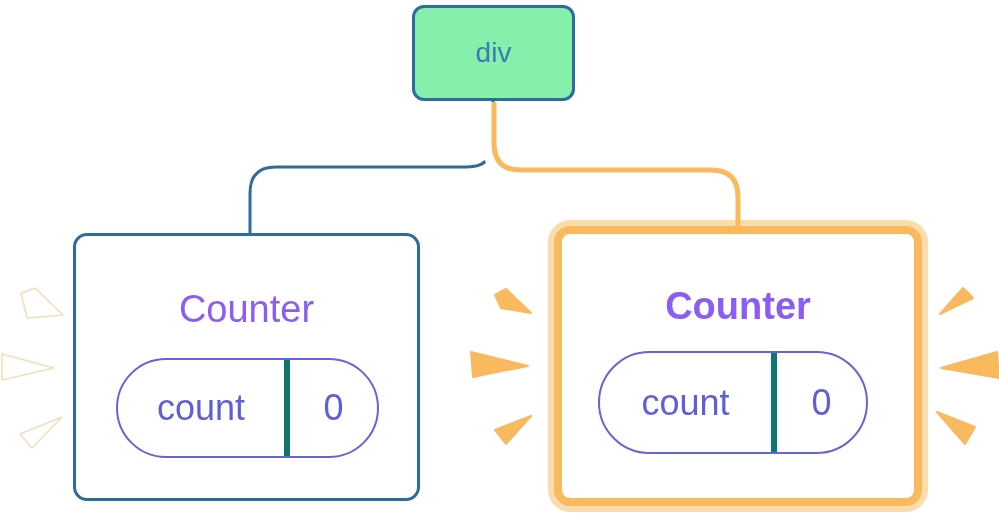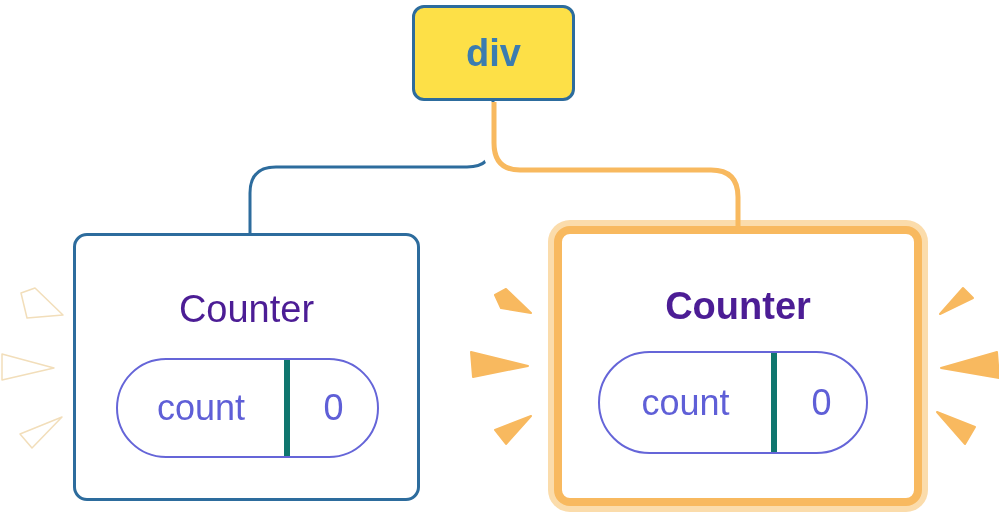--- a/index.html
+++ b/index.html
@@ -3,43 +3,43 @@
 <meta charset="utf-8">
 <style>
   html,body{margin:0;padding:0;background:#ffffff;}
   #stage{
     position:relative;width:999px;height:515px;background:#ffffff;
     font-family:"Liberation Sans",sans-serif;overflow:hidden;
   }
   
   .node-root{
     position:absolute;left:412px;top:5px;width:163px;height:96px;
-    box-sizing:border-box;background:#fde047;border:3px solid #2d6c9d;border-radius:12px;
+    box-sizing:border-box;background:#86efac;border:3px solid #2d6c9d;border-radius:12px;
     display:flex;align-items:center;justify-content:center;
-    font-size:38px;font-weight:700;color:#3b7cb0;z-index:1;
+    font-size:28px;font-weight:400;color:#3b7cb0;z-index:1;
   }
   
   .counter-left{
     position:absolute;left:73px;top:233px;width:347px;height:268px;
     box-sizing:border-box;background:#fff;border:3px solid #2d6c9d;border-radius:14px;
     z-index:1;
   }
   
   .counter-right-outer{
     position:absolute;left:548px;top:220px;width:380px;height:292px;
     box-sizing:border-box;background:#fbdcab;border-radius:22px;padding:6px;
     z-index:1;
   }
   .counter-right-inner{
     position:relative;width:100%;height:100%;box-sizing:border-box;
     background:#fff;border:8px solid #f8b95f;border-radius:16px;
   }
   .counter-title{
     position:absolute;left:0;right:0;text-align:center;
-    font-size:38px;color:#4c1d95;line-height:1;
+    font-size:38px;color:#8b5cf6;line-height:1;
   }
   .counter-left .counter-title{top:54px;font-weight:500;}
   .counter-right-inner .counter-title{top:53px;font-weight:700;}
   
   .pill{
     position:absolute;display:flex;box-sizing:border-box;
     border:2px solid #6565d8;border-radius:999px;background:#fff;
     color:#5f5fd7;font-size:36px;
   }
   .counter-left .pill{left:40px;top:122px;width:263px;height:100px;}

